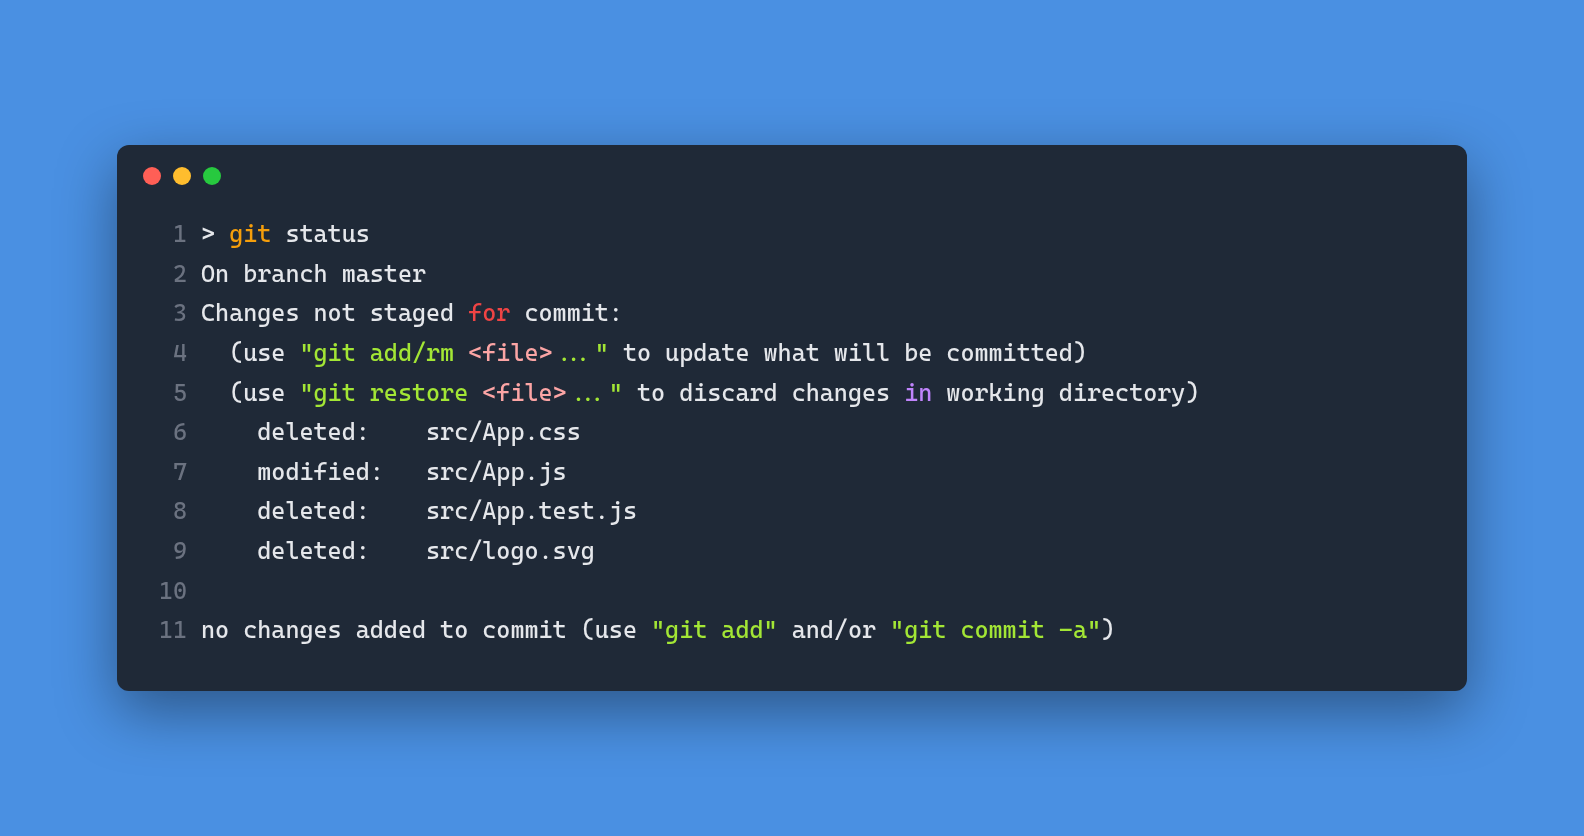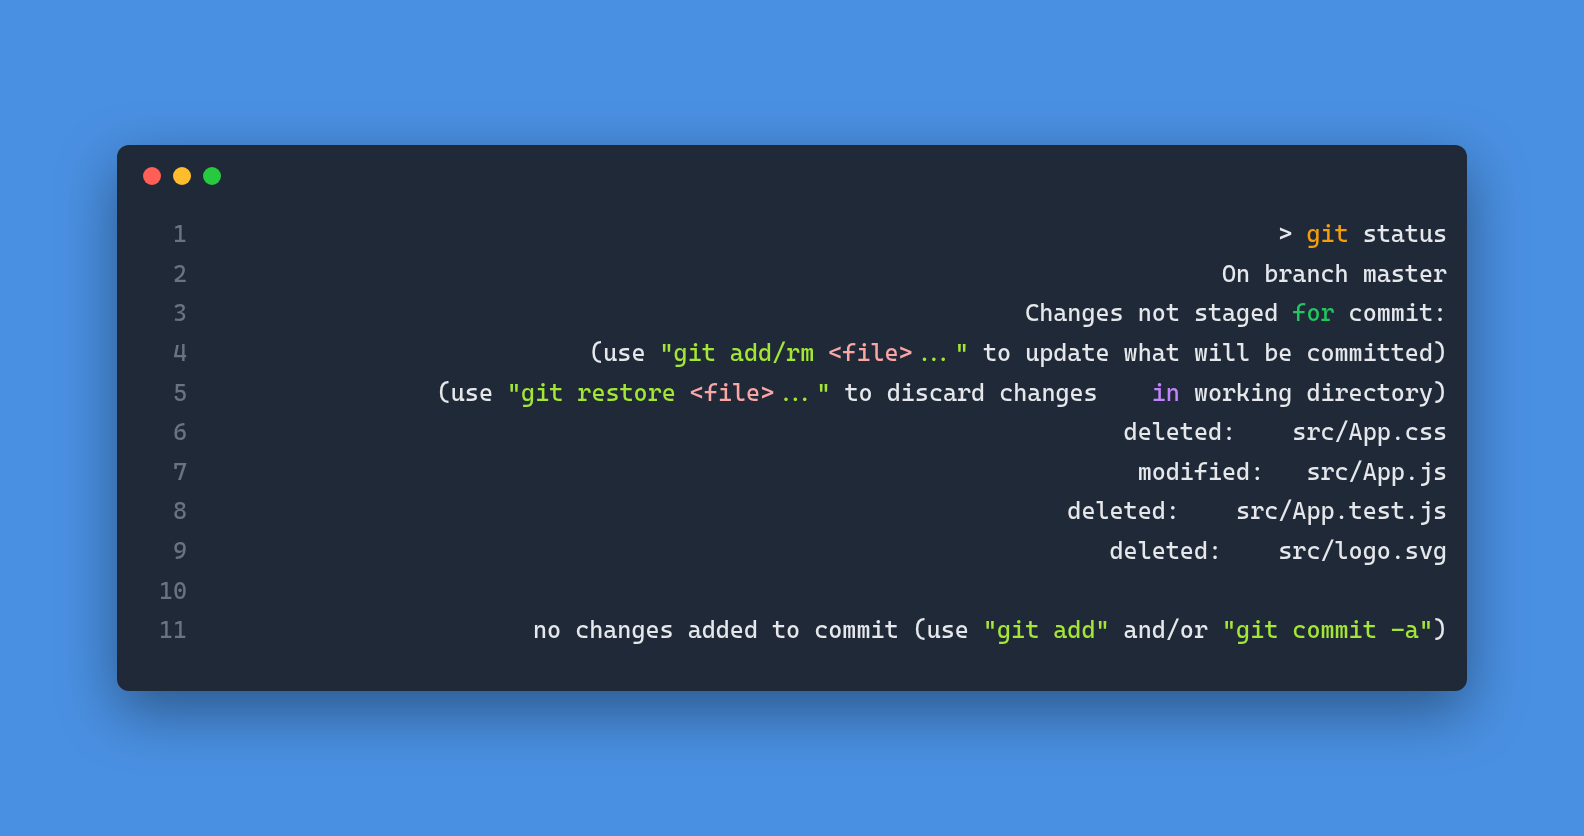--- a/index.html
+++ b/index.html
@@ -41,24 +41,24 @@
   }
   .line { display: flex; }
   .ln {
     color: #6b7280;
     width: 50px;
     text-align: right;
     margin-right: 14px;
     flex: 0 0 auto;
     user-select: none;
   }
-  .txt { flex: 1 1 auto; text-align: right; }
+  .txt { flex: 1 1 auto; }
   .kw-git   { color: #f59e0b; }
-  .kw-for   { color: #22c55e; }
-  .kw-in    { color: #c084fc; margin-left: 40px; }
+  .kw-for   { color: #ef4444; }
+  .kw-in    { color: #c084fc; }
   .str      { color: #a3e635; }
   .tag      { color: #fca5a5; }
 </style>
 </head>
 <body>
 
 <div class="terminal">
   <div class="titlebar">
     <div class="dot red"></div>
     <div class="dot yellow"></div>

